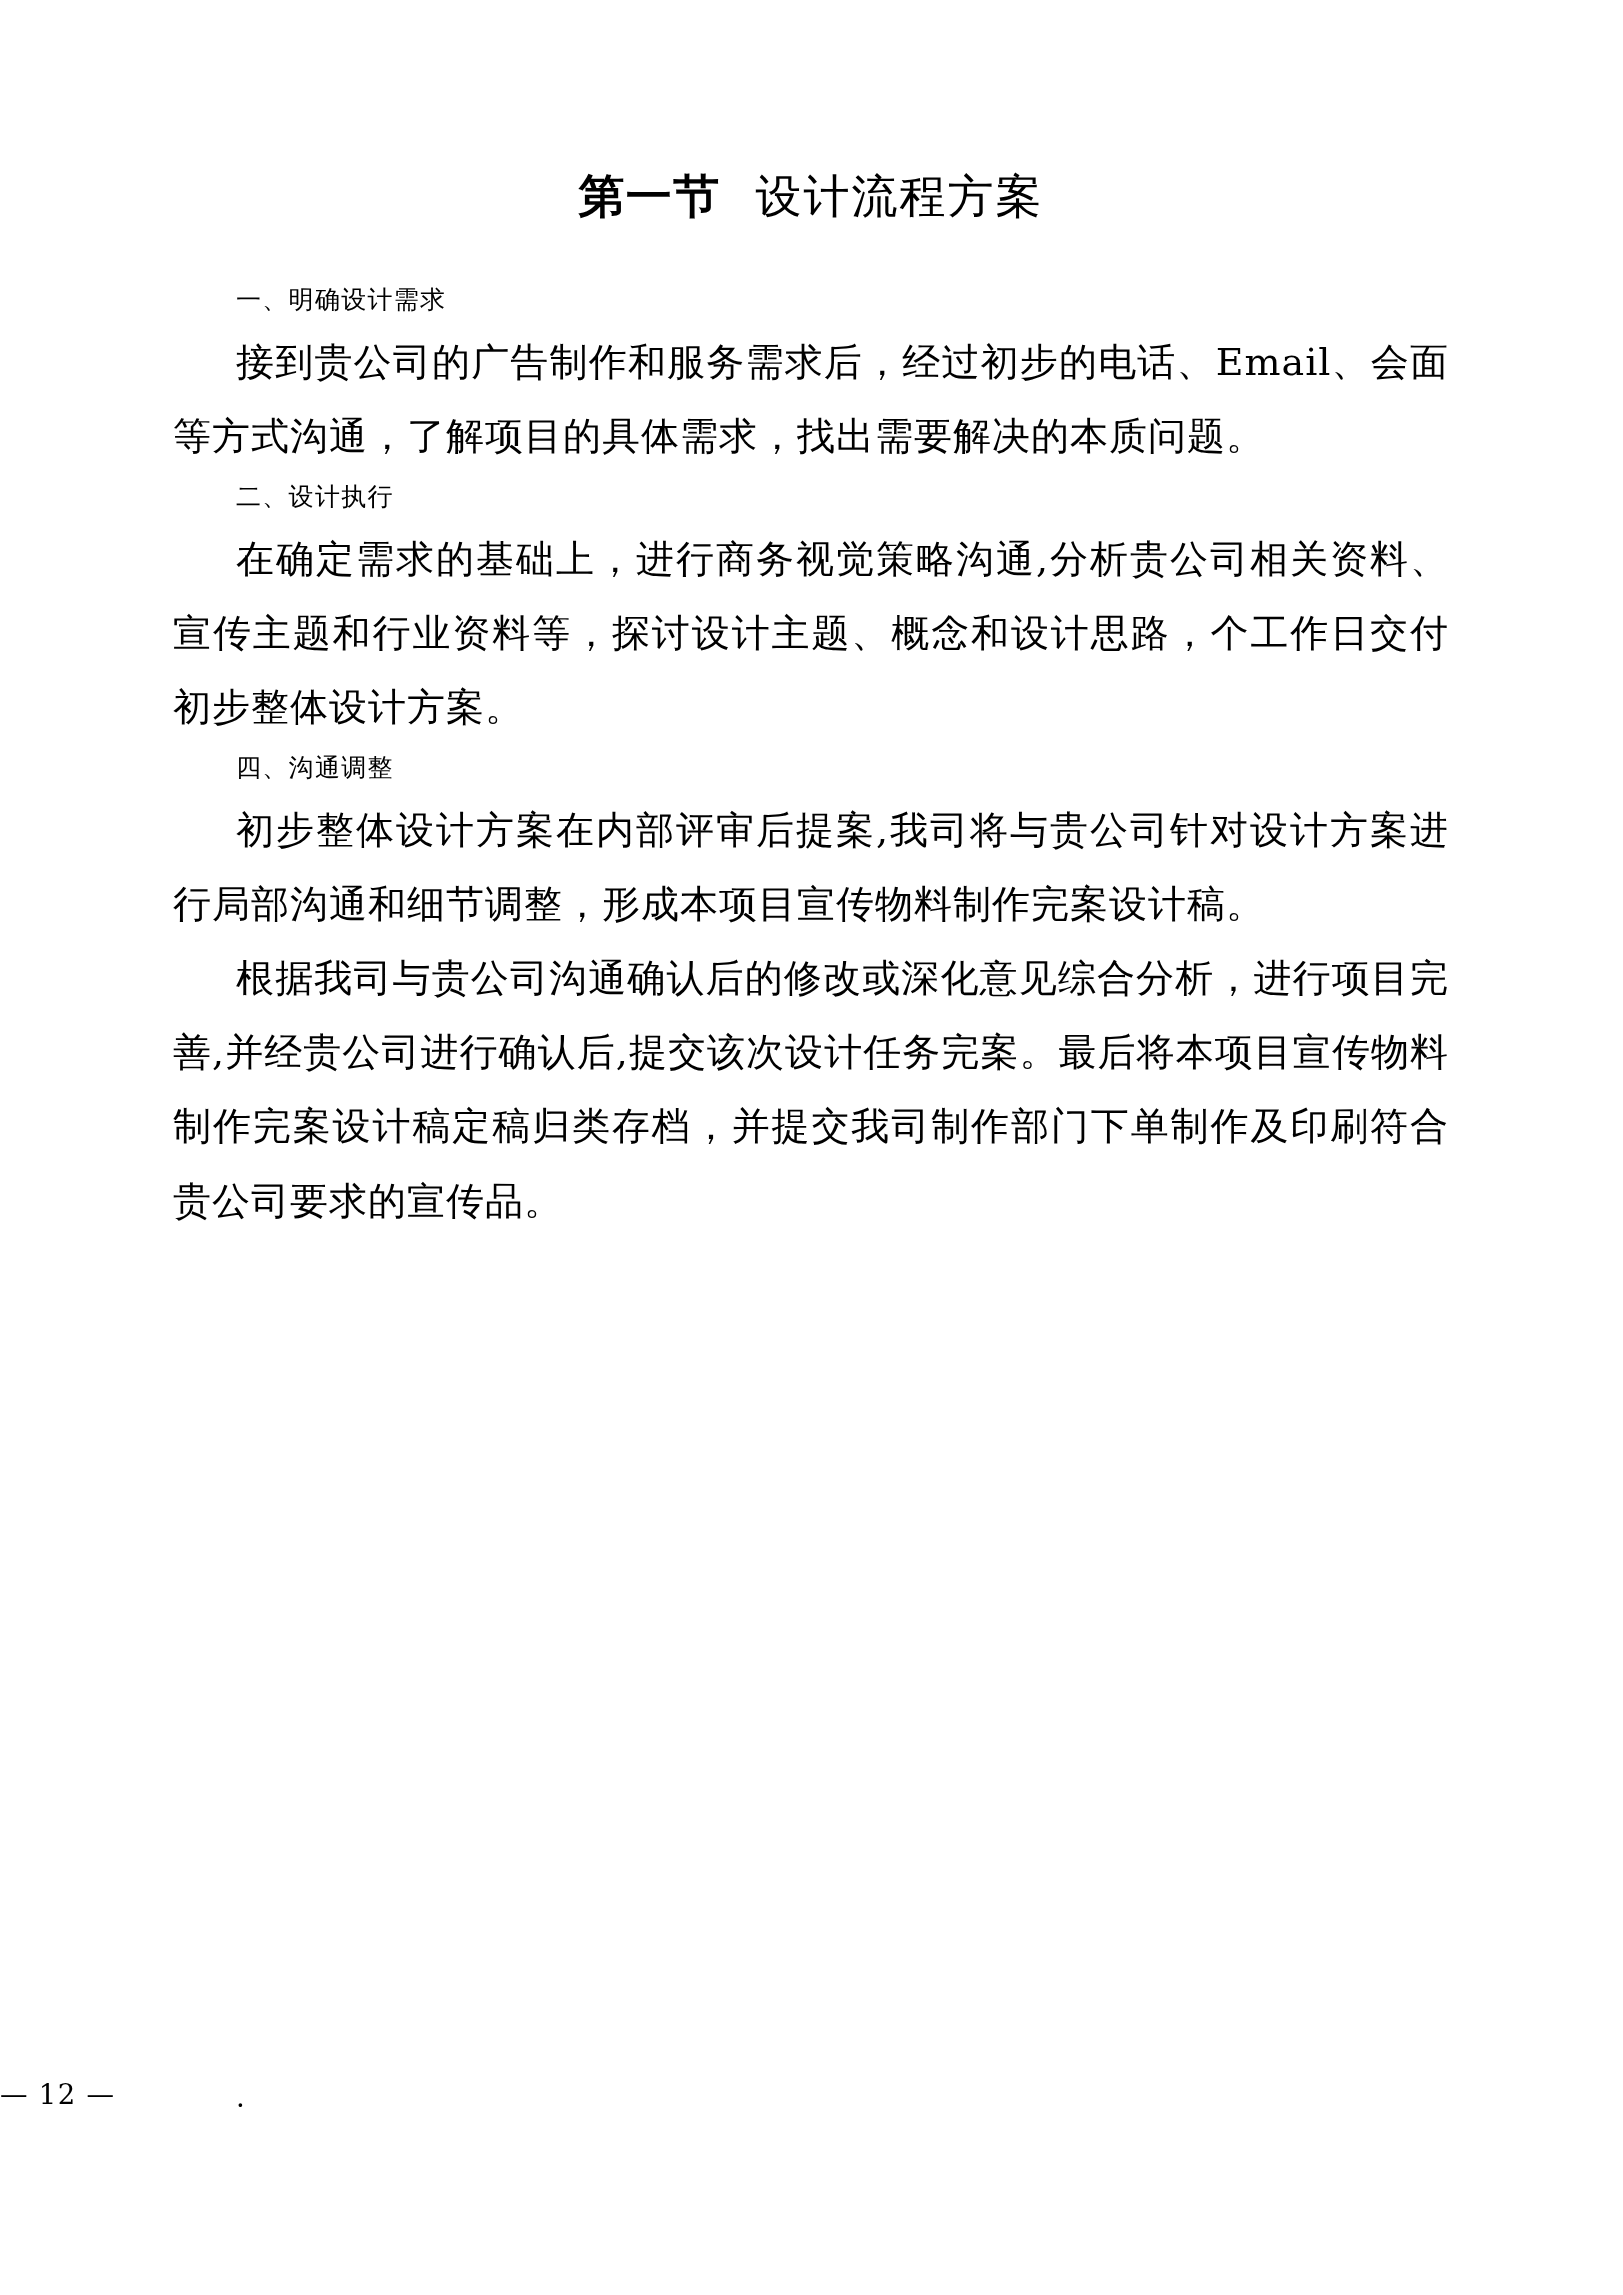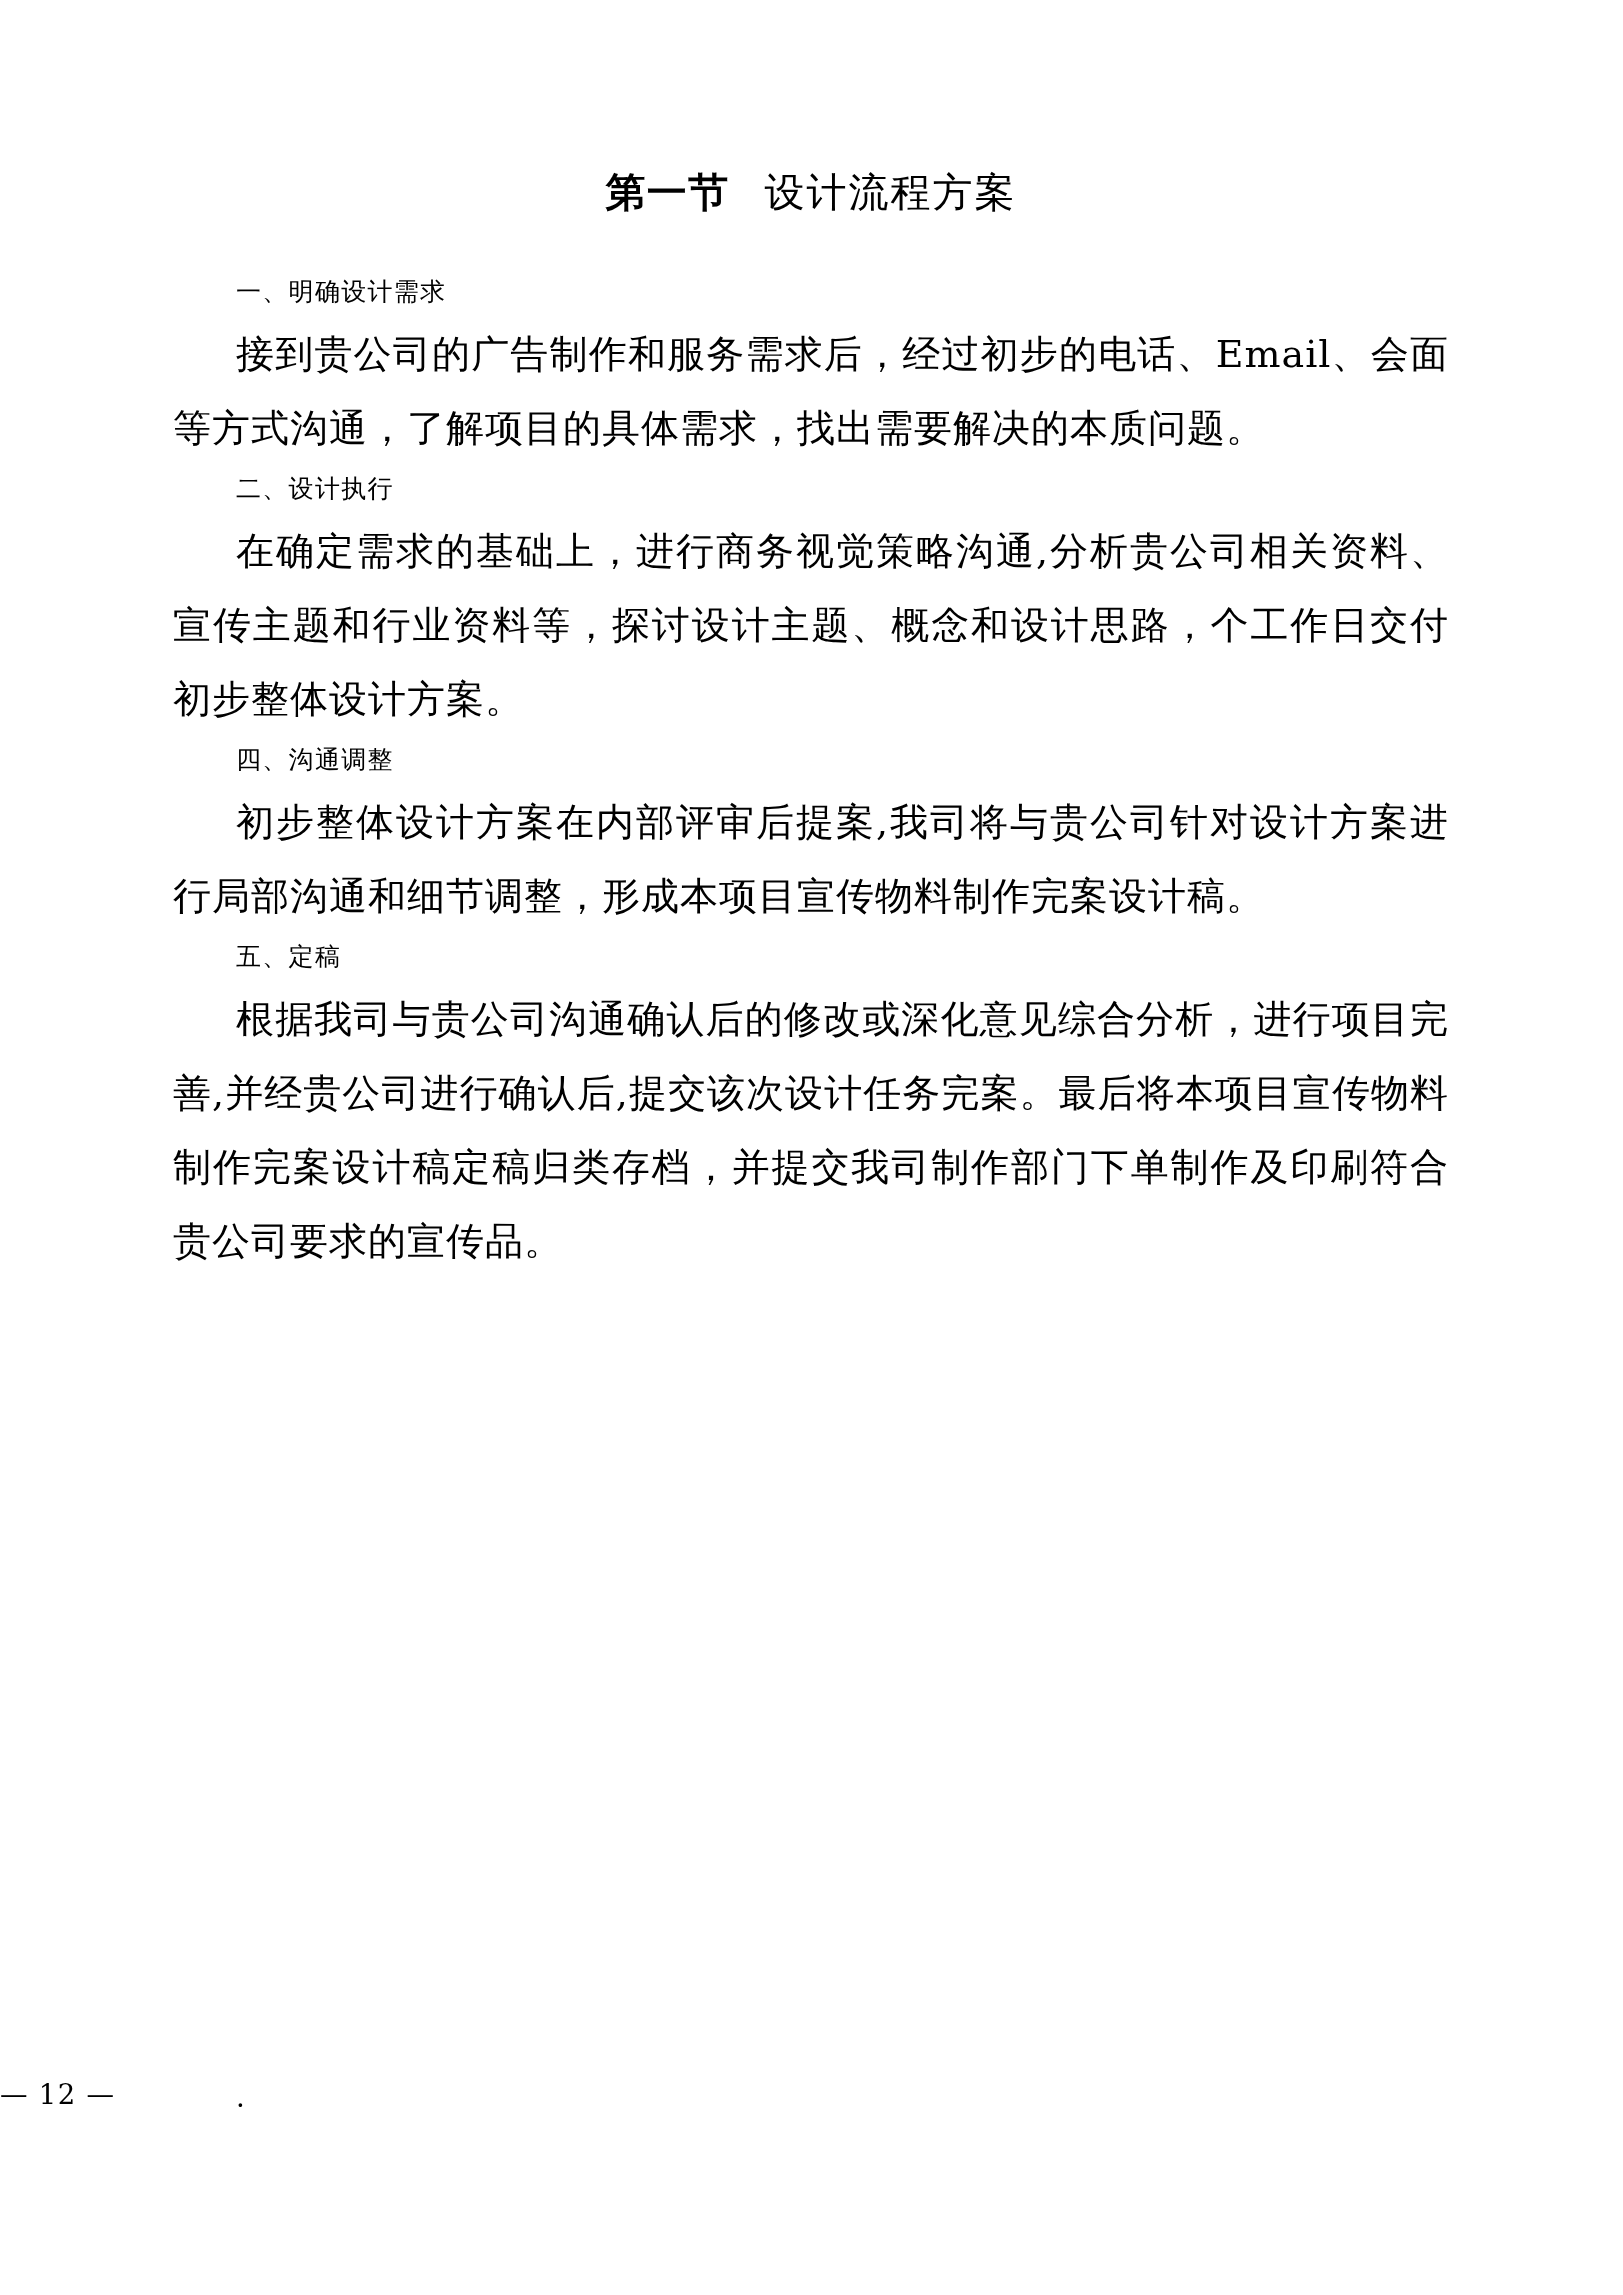--- a/index.html
+++ b/index.html
@@ -24,21 +24,21 @@
     background: #ffffff;
   }
   .content {
     position: absolute;
     left: 173px;
     top: 164px;
     width: 1276px;
   }
   .doc-title {
     text-align: center;
-    font-size: 40px;
+    font-size: 46px;
     font-weight: bold;
     letter-spacing: 1.3px;
     margin: 0 0 0 0;
     padding: 0;
     line-height: 1.4;
     white-space: pre;
   }
   .doc-title .title-label {
     font-weight: bold;
   }
@@ -97,21 +97,20 @@
     <p class="heading">一、明确设计需求</p>
     <p class="para">接到贵公司的广告制作和服务需求后，经过初步的电话、Email、会面等方式沟通，了解项目的具体需求，找出需要解决的本质问题。</p>
 
     <p class="heading">二、设计执行</p>
     <p class="para">在确定需求的基础上，进行商务视觉策略沟通,分析贵公司相关资料、宣传主题和行业资料等，探讨设计主题、概念和设计思路，个工作日交付初步整体设计方案。</p>
 
 
     <p class="heading">四、沟通调整</p>
     <p class="para">初步整体设计方案在内部评审后提案,我司将与贵公司针对设计方案进行局部沟通和细节调整，形成本项目宣传物料制作完案设计稿。</p>
 
-    <p class="heading">五、定稿</p>
     <p class="para">根据我司与贵公司沟通确认后的修改或深化意见综合分析，进行项目完善,并经贵公司进行确认后,提交该次设计任务完案。最后将本项目宣传物料制作完案设计稿定稿归类存档，并提交我司制作部门下单制作及印刷符合贵公司要求的宣传品。</p>
 
   </div>
 
   <div class="footer-dot">.</div>
   <div class="footer">— 12 —</div>
 
 </div>
 
 

